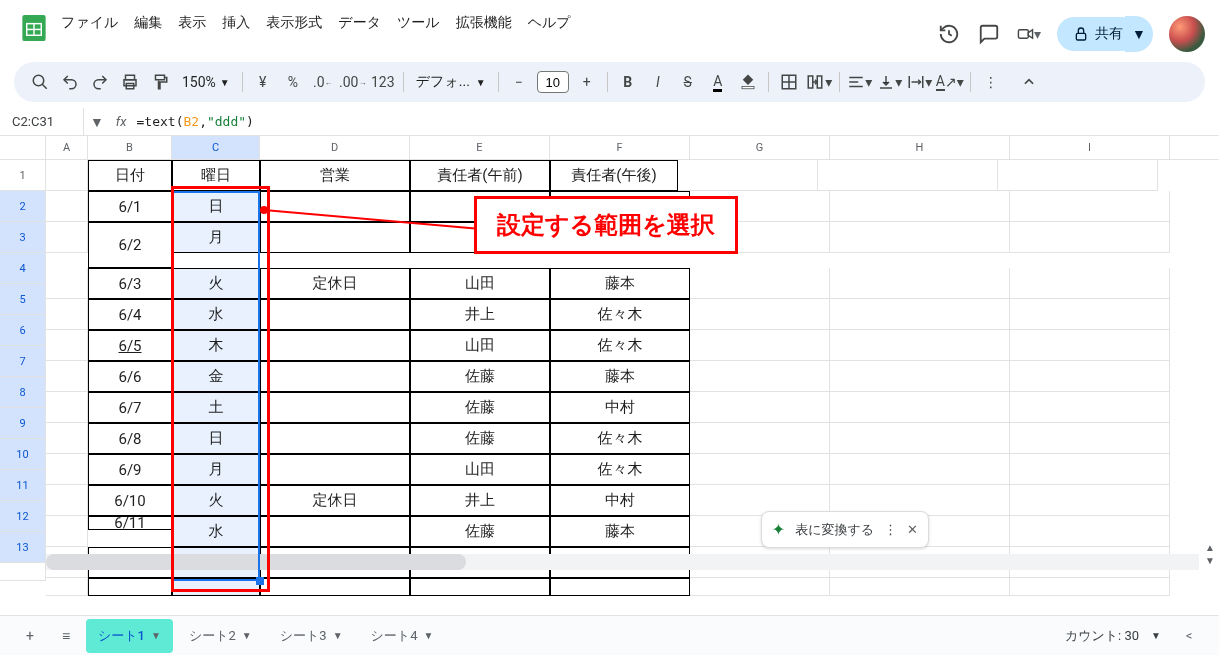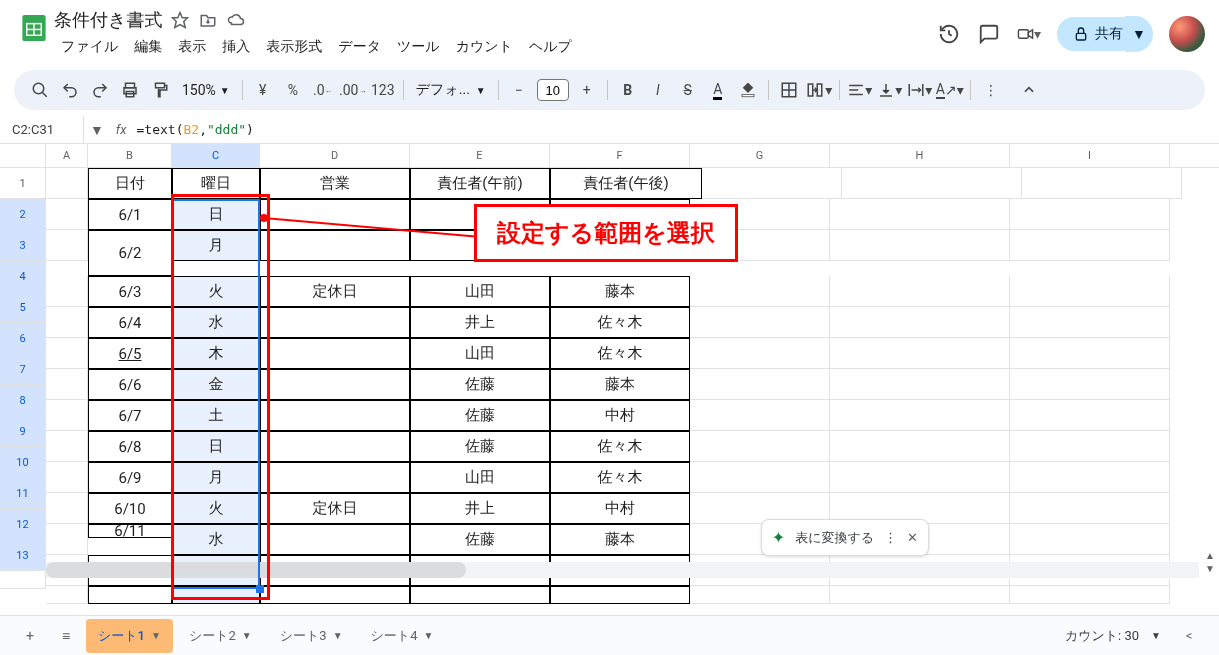--- a/index.html
+++ b/index.html
@@ -79,67 +79,48 @@
   
   
   .hscroll { position: absolute; bottom: 46px; left: 46px; right: 20px; height: 16px; background: #f1f3f4; }
   .hscroll-thumb { position: absolute; left: 0; width: 420px; height: 100%; background: #dadce0; border-radius: 8px; }
   .vscroll-arrows { position: absolute; right: 4px; bottom: 50px; display: flex; flex-direction: column; gap: 2px; color: #5f6368; font-size: 10px; }
   
   
   .sheet-tabs { position: absolute; bottom: 0; left: 0; right: 0; height: 40px; border-top: 1px solid #e1e3e1; background: #f9fbfd; display: flex; align-items: center; padding: 0 14px; gap: 4px; }
   .tab-btn { width: 32px; height: 32px; display: flex; align-items: center; justify-content: center; color: #5f6368; cursor: pointer; border-radius: 4px; }
   .sheet-tab { padding: 0 12px; height: 34px; display: flex; align-items: center; gap: 6px; font-size: 13px; color: #5f6368; cursor: pointer; border-radius: 4px; }
-  .sheet-tab.active { background: #fdba74; color: #0b57d0; font-weight: 500; }
+  .sheet-tab.active { background: #5eead4; color: #0b57d0; font-weight: 500; }
   .sheet-tab .caret { font-size: 10px; color: #5f6368; }
   .status-right { margin-left: auto; display: flex; align-items: center; gap: 12px; font-size: 13px; color: #3c4043; }
   
   svg { display: block; }
 </style>
 </head>
 <body>
 
 <div class="header">
   <div class="logo">
     <svg viewBox="0 0 44 44">
         <rect x="6" y="4" width="32" height="36" rx="3" fill="#34a853"></rect>
         <rect x="12" y="16" width="20" height="16" fill="none" stroke="#fff" stroke-width="2"></rect>
         <line x1="12" y1="24" x2="32" y2="24" stroke="#fff" stroke-width="2"></line>
         <line x1="22" y1="16" x2="22" y2="32" stroke="#fff" stroke-width="2"></line>
       </svg>
   </div>
   <div class="title-area">
-    <div class="title-row">
-      <span class="doc-title">条件付き書式</span>
-      <span class="title-icon">
-          <svg width="18" height="18" viewBox="0 0 24 24" fill="none" stroke="#5f6368" stroke-width="2">
-            <polygon points="12,2 15,9 22,9 17,14 19,22 12,18 5,22 7,14 2,9 9,9"></polygon>
-          </svg>
-        </span>
-      <span class="title-icon">
-          <svg width="18" height="18" viewBox="0 0 24 24" fill="none" stroke="#5f6368" stroke-width="2">
-            <path d="M3 6h7l2 3h9v9a2 2 0 0 1-2 2H3V6z"></path>
-            <path d="M12 11v5m-2-2l2 2 2-2"></path>
-          </svg>
-        </span>
-      <span class="title-icon">
-          <svg width="20" height="18" viewBox="0 0 24 24" fill="none" stroke="#5f6368" stroke-width="2">
-            <path d="M6 16a4 4 0 1 1 .8-7.9A6 6 0 0 1 18 10a4 4 0 0 1 0 8H6z"></path>
-          </svg>
-        </span>
-    </div>
     <div class="menu-row">
       <span class="menu-item">ファイル</span>
       <span class="menu-item">編集</span>
       <span class="menu-item">表示</span>
       <span class="menu-item">挿入</span>
       <span class="menu-item">表示形式</span>
       <span class="menu-item">データ</span>
       <span class="menu-item">ツール</span>
-      <span class="menu-item">カウント</span>
+      <span class="menu-item">拡張機能</span>
       <span class="menu-item">ヘルプ</span>
     </div>
   </div>
   <div class="header-actions">
     <span class="header-icon">
         <svg width="22" height="22" viewBox="0 0 24 24" fill="none" stroke="#444746" stroke-width="2">
           <path d="M3 12a9 9 0 1 0 3-6.7L3 8"></path>
           <path d="M3 3v5h5"></path>
           <path d="M12 8v4l3 2"></path>
         </svg>
@@ -316,21 +297,21 @@
         <div class="row-h sel" style="height: 31px;">13</div>
         <div class="row-h" style="height: 18px;"></div>
       </div>
     <div class="cells" id="cells">
         <div class="row">
           <div class="cell cA" style="width: 42px; height: 31px;"></div>
           <div class="cell cB" style="width: 84px; height: 31px; border-width: 1px; border-style: solid; border-color: rgb(0, 0, 0);">日付</div>
           <div class="cell cC" style="width: 88px; height: 31px; border-width: 1px; border-style: solid; border-color: rgb(0, 0, 0);">曜日</div>
           <div class="cell cD" style="width: 150px; height: 31px; border-width: 1px; border-style: solid; border-color: rgb(0, 0, 0);">営業</div>
           <div class="cell cE" style="width: 140px; height: 31px; border-width: 1px; border-style: solid; border-color: rgb(0, 0, 0);">責任者(午前)</div>
-          <div class="cell cF" style="width: 152px; height: 31px; border-width: 1px; border-style: solid; border-color: rgb(0, 0, 0);">責任者(午後)</div>
+          <div class="cell cF" style="width: 128px; height: 31px; border-width: 1px; border-style: solid; border-color: rgb(0, 0, 0);">責任者(午後)</div>
           <div class="cell cG" style="width: 140px; height: 31px;"></div>
           <div class="cell cH" style="width: 180px; height: 31px;"></div>
           <div class="cell cI" style="width: 160px; height: 31px;"></div>
         </div>
         <div class="row">
           <div class="cell cA" style="width: 42px; height: 31px;"></div>
           <div class="cell cB" style="width: 84px; height: 31px; border-width: 1px; border-style: solid; border-color: rgb(0, 0, 0);">6/1</div>
           <div class="cell cC sel-fill" style="width: 88px; height: 31px; border-width: 1px; border-style: solid; border-color: rgb(0, 0, 0);">日</div>
           <div class="cell cD" style="width: 150px; height: 31px; border-width: 1px; border-style: solid; border-color: rgb(0, 0, 0);"></div>
           <div class="cell cE" style="width: 140px; height: 31px; border-width: 1px; border-style: solid; border-color: rgb(0, 0, 0);"></div>

